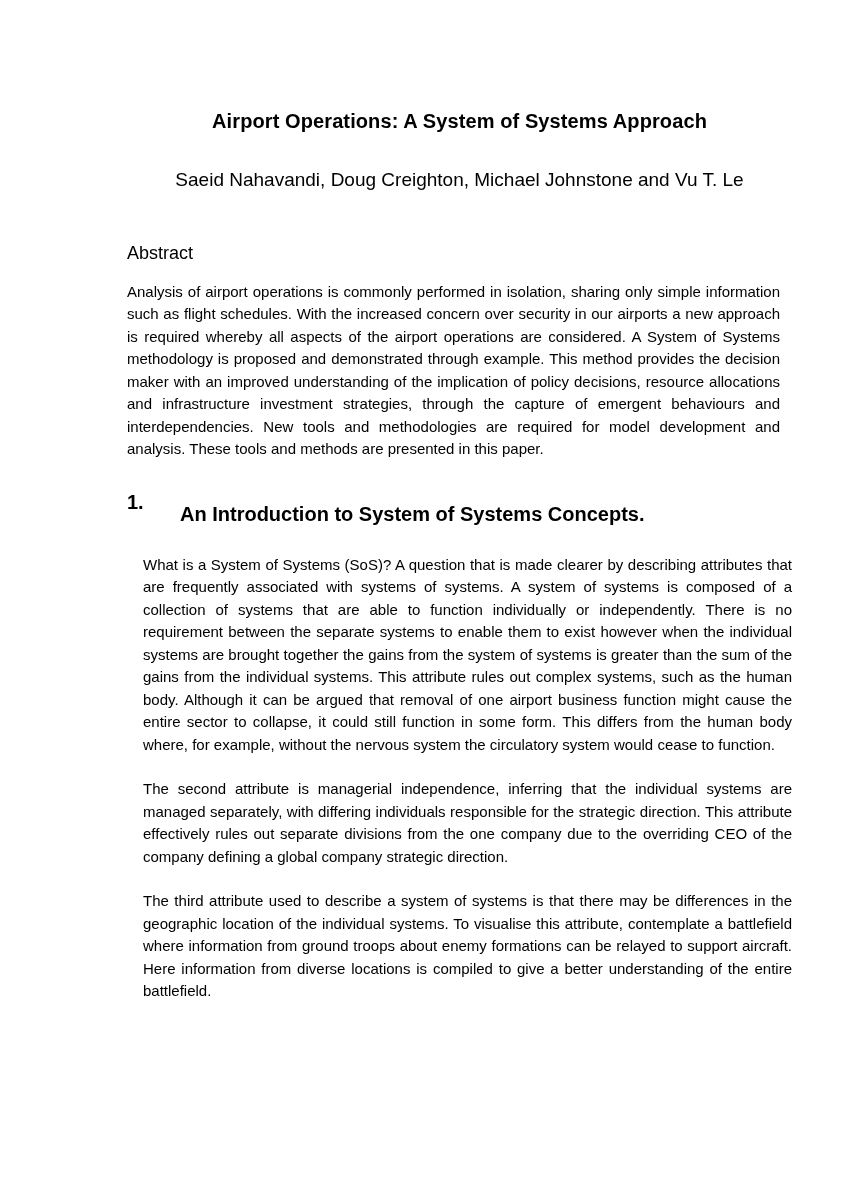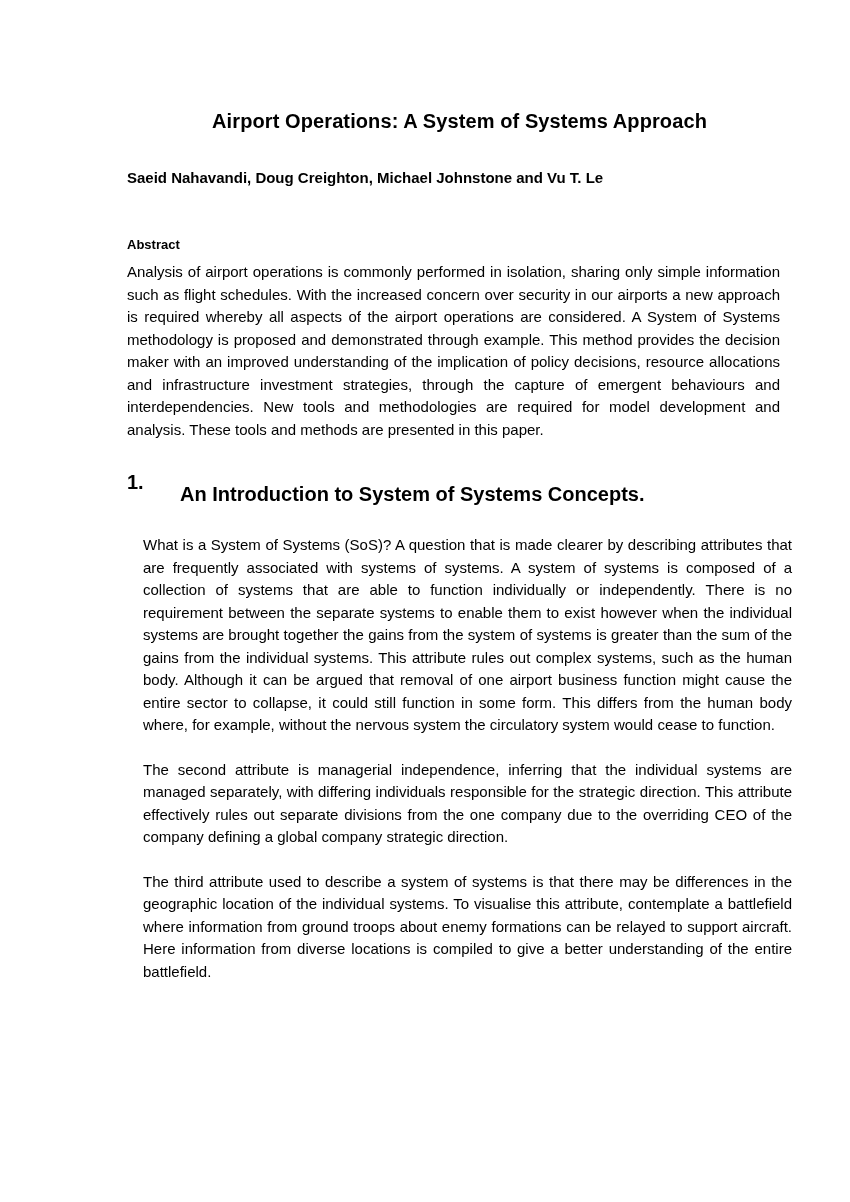--- a/index.html
+++ b/index.html
@@ -23,29 +23,29 @@
   }
   .doc-title {
     font-size: 20px;
     font-weight: bold;
     text-align: center;
     line-height: 1.3;
     margin: 0 0 0 0;
     letter-spacing: 0.1px;
   }
   .authors {
-    font-size: 15px;
+    font-size: 19px;
+    text-align: center;
     margin: 34px 0 0 0;
     line-height: 1.3;
-    font-weight: bold;
   }
   .abstract-heading {
-    font-size: 13px;
-    font-weight: bold;
-    margin: 48px 0 8px 0;
+    font-size: 18px;
+    font-weight: normal;
+    margin: 48px 0 16px 0;
     line-height: 1.35;
   }
   .abstract-body {
     font-size: 15px;
     text-align: justify;
     line-height: 1.5;
     margin: 1px 12px 0 0;
   }
   .section-heading {
     font-size: 20px;

